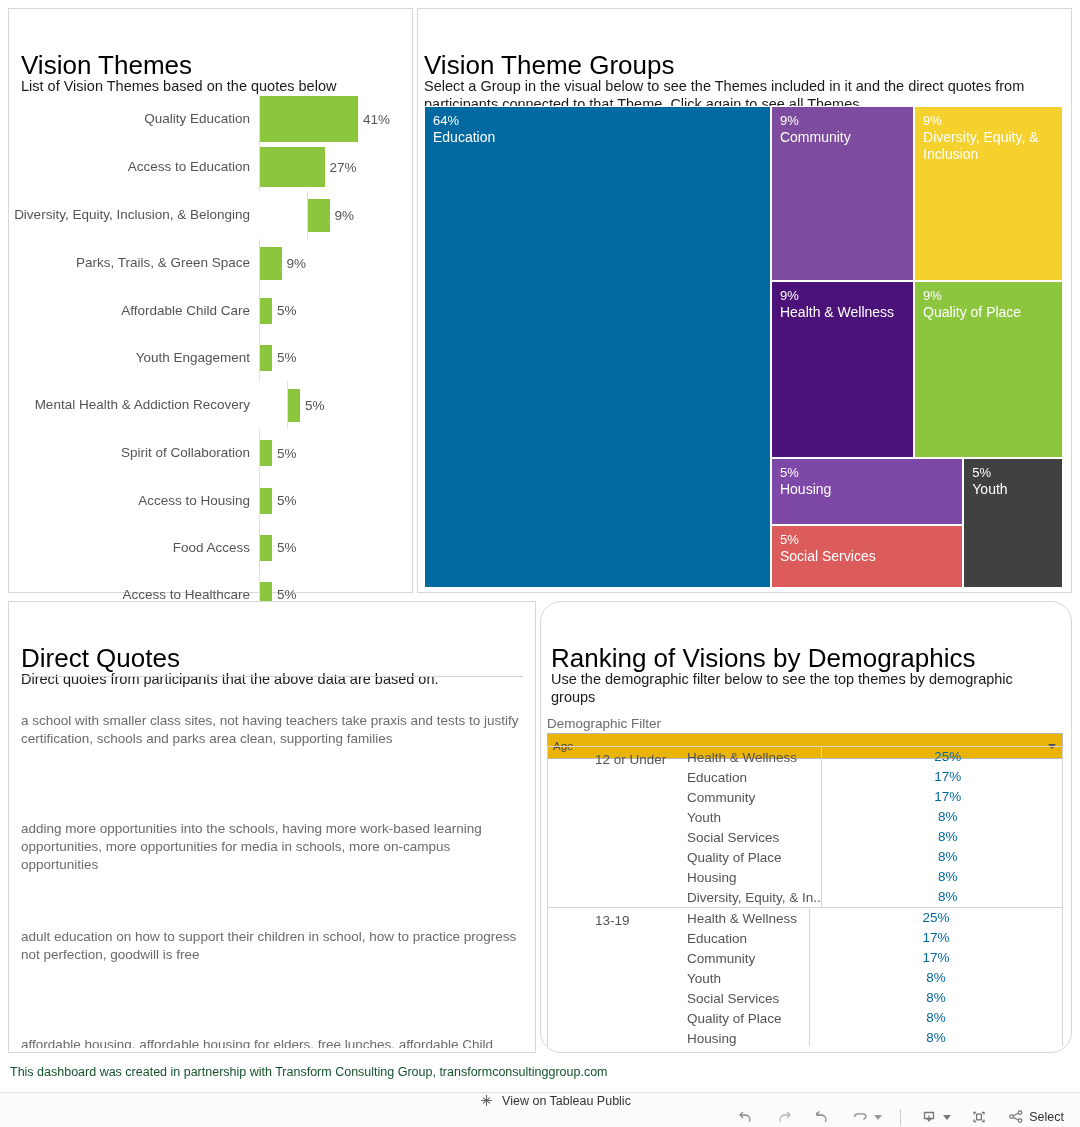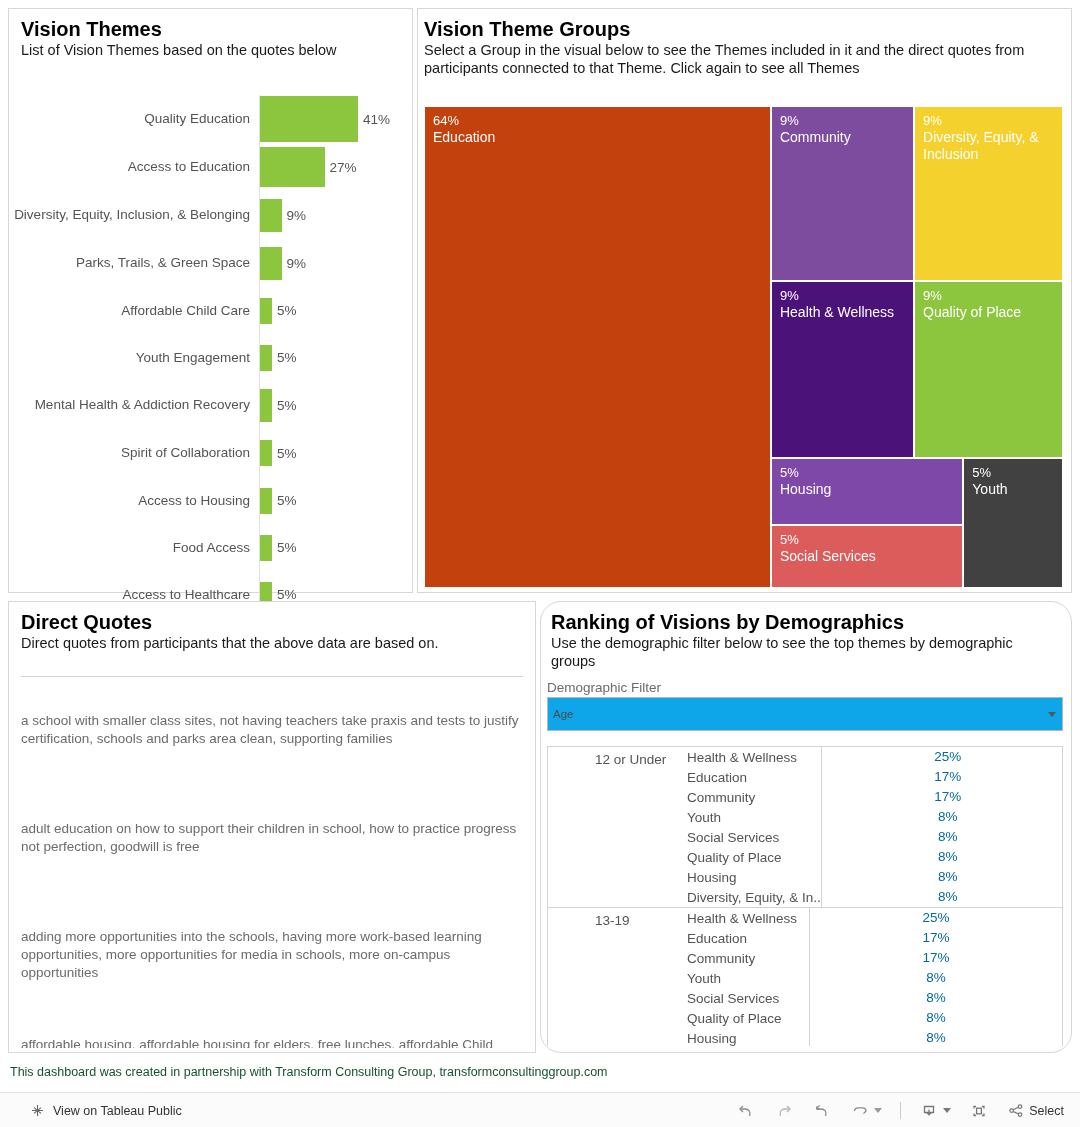--- a/index.html
+++ b/index.html
@@ -7,21 +7,21 @@
     width:1080px;height:1127px;
     background:#ffffff;
     font-family:"Liberation Sans","DejaVu Sans",sans-serif;
     color:#333333;
     overflow:hidden;
   }
   .dashboard{position:relative;width:1080px;height:1127px;}
 
   
   .panel{position:absolute;background:#ffffff;border:1px solid #d7d7d7;box-sizing:border-box;}
-  .panel-title{font-size:20px;font-weight:bold;color:#000;line-height:25px;}
+  .panel-title{font-size:26px;font-weight:normal;color:#000;line-height:25px;margin-top:36px;}
   .panel-sub{font-size:14.5px;color:#1a1a1a;line-height:17.5px;}
 
   
   #vision-themes{left:8px;top:8px;width:405px;height:585px;}
   .vt-head{padding:8px 10px 0 12px;}
   .vt-sub-clip{height:30px;overflow:hidden;}
   .bars{position:absolute;left:0;top:86px;right:0;bottom:0;}
   .bar-row{position:relative;display:flex;align-items:center;}
   .bar-label{
     width:250px;text-align:right;font-size:13.5px;color:#545454;
@@ -48,43 +48,43 @@
   .dq-rule{position:absolute;left:12px;right:12px;top:74px;height:1px;background:#d4d4d4;}
   .quotes{position:absolute;left:12px;right:10px;top:88px;bottom:4px;overflow:hidden;}
   .quote{font-size:13.5px;color:#6b6b6b;line-height:18px;height:108px;
          box-sizing:border-box;padding-top:22px;}
 
   
   #ranking{left:540px;top:601px;width:532px;height:452px;border-radius:21px;}
   .rk-head{padding:8px 10px 0 10px;}
   .filter-label{font-size:13.5px;color:#6b6b6b;margin:10px 0 2px 6px;}
   .filter-select{
-    position:relative;margin:0 8px 0 6px;height:34px;border:1px solid #b8b8b8;
-    background:#0ea5e9;display:flex;align-items:center;box-sizing:border-box;
+    position:relative;margin:0 8px 0 6px;height:26px;border:1px solid #b8b8b8;
+    background:#eab308;display:flex;align-items:center;box-sizing:border-box;
   }
   .filter-value{font-size:11.5px;color:#4a4a4a;padding-left:5px;}
   .caret{position:absolute;right:6px;width:0;height:0;
          border-left:4px solid transparent;border-right:4px solid transparent;
          border-top:5px solid #555;}
   .table-wrap{position:absolute;left:6px;right:8px;top:144px;bottom:6px;
               border:1px solid #d4d4d4;border-bottom:none;overflow:hidden;box-sizing:border-box;}
   .grp{border-bottom:1px solid #d4d4d4;}
   .grp-inner{display:flex;margin-left:41px;}
   .grp-name{width:98px;flex:none;font-size:13.5px;color:#545454;
             padding:5px 4px 0 6px;box-sizing:border-box;text-align:left;}
   .grp-rows{flex:1;}
   .rk-row{display:flex;height:20px;align-items:center;}
   .rk-theme{flex:1;font-size:13.5px;color:#545454;white-space:nowrap;overflow:hidden;}
   .rk-pct{width:253px;flex:none;text-align:center;font-size:13.5px;color:#0369a1;
           border-left:1px solid #d4d4d4;box-sizing:border-box;line-height:20px;}
 
   
   .credit{position:absolute;left:10px;top:1065px;font-size:12.5px;color:#14532d;}
   .toolbar{position:absolute;left:0;top:1092px;width:1080px;height:35px;
-           background:#fbfbfb;border-top:1px solid #e0e0e0;display:flex;align-items:center;}
+           background:#fbfbfb;border-top:1px solid #e0e0e0;display:flex;align-items:center;flex-direction:column;}
   .tb-left{display:flex;align-items:center;padding-left:30px;gap:8px;}
   .tb-text{font-size:12.5px;color:#333;}
   .tb-right{margin-left:auto;display:flex;align-items:center;padding-right:16px;gap:18px;}
   .tb-btn{display:flex;align-items:center;gap:4px;color:#777;}
   .tb-div{width:1px;height:17px;background:#ccc;}
   .share-text{font-size:12.5px;color:#333;}
   svg{display:block;}
 </style>
 </head>
 <body>
@@ -106,21 +106,21 @@
             <span class="bar-val">41%</span>
           </div>
         </div>
         <div class="bar-row" style="height: 48px;">
           <div class="bar-label">Access to Education</div>
           <div class="bar-wrap">
             <div class="bar" style="width: 64.5366px; height: 40px; background: rgb(140, 198, 62);"></div>
             <span class="bar-val">27%</span>
           </div>
         </div>
-        <div class="bar-row" style="height: 48px;">
+        <div class="bar-row" style="height: 48px; gap: 48px;">
           <div class="bar-label">Diversity, Equity, Inclusion, &amp; Belonging</div>
           <div class="bar-wrap">
             <div class="bar" style="width: 21.5122px; height: 33px; background: rgb(140, 198, 62);"></div>
             <span class="bar-val">9%</span>
           </div>
         </div>
         <div class="bar-row" style="height: 48px;">
           <div class="bar-label">Parks, Trails, &amp; Green Space</div>
           <div class="bar-wrap">
             <div class="bar" style="width: 21.5122px; height: 33px; background: rgb(140, 198, 62);"></div>
@@ -134,21 +134,21 @@
             <span class="bar-val">5%</span>
           </div>
         </div>
         <div class="bar-row" style="height: 47px;">
           <div class="bar-label">Youth Engagement</div>
           <div class="bar-wrap">
             <div class="bar" style="width: 11.9512px; height: 26px; background: rgb(140, 198, 62);"></div>
             <span class="bar-val">5%</span>
           </div>
         </div>
-        <div class="bar-row" style="height: 48px;">
+        <div class="bar-row" style="height: 48px; gap: 28px;">
           <div class="bar-label">Mental Health &amp; Addiction Recovery</div>
           <div class="bar-wrap">
             <div class="bar" style="width: 11.9512px; height: 33px; background: rgb(140, 198, 62);"></div>
             <span class="bar-val">5%</span>
           </div>
         </div>
         <div class="bar-row" style="height: 48px;">
           <div class="bar-label">Spirit of Collaboration</div>
           <div class="bar-wrap">
             <div class="bar" style="width: 11.9512px; height: 26px; background: rgb(140, 198, 62);"></div>
@@ -180,21 +180,21 @@
   </div>
 
   <div class="panel" id="vision-groups">
     <div class="vg-head">
       <div class="panel-title">Vision Theme Groups</div>
       <div class="vg-sub-clip">
         <div class="panel-sub">Select a Group in the visual below to see the Themes included in it and the direct quotes from participants connected to that Theme. Click again to see all Themes</div>
       </div>
     </div>
     <div class="treemap" id="treemap">
-        <div class="tm-cell" style="left: 0%; top: 0%; width: 54.3%; height: 100%; background: #c2410c;">
+        <div class="tm-cell" style="left: 0%; top: 0%; width: 54.3%; height: 100%; background: #0369a1;">
           <span class="tm-pct">64%</span>
           <span class="tm-name">Education</span>
         </div>
         <div class="tm-cell" style="left: 54.3%; top: 0%; width: 22.4%; height: 36.4%; background: rgb(125, 76, 158);">
           <span class="tm-pct">9%</span>
           <span class="tm-name">Community</span>
         </div>
         <div class="tm-cell" style="left: 76.7%; top: 0%; width: 23.3%; height: 36.4%; background: rgb(245, 209, 46);">
           <span class="tm-pct">9%</span>
           <span class="tm-name">Diversity, Equity, &amp; Inclusion</span>
@@ -223,22 +223,22 @@
   </div>
 
   <div class="panel" id="direct-quotes">
     <div class="dq-head">
       <div class="panel-title">Direct Quotes</div>
       <div class="panel-sub">Direct quotes from participants that the above data are based on.</div>
     </div>
     <div class="dq-rule"></div>
     <div class="quotes" id="quotes">
         <div class="quote">a school with smaller class sites, not having teachers take praxis and tests to justify certification, schools and parks area clean, supporting families</div>
+        <div class="quote">adding more opportunities into the schools, having more work-based learning opportunities, more opportunities for media in schools, more on-campus opportunities</div>
         <div class="quote">adult education on how to support their children in school, how to practice progress not perfection, goodwill is free</div>
-        <div class="quote">adding more opportunities into the schools, having more work-based learning opportunities, more opportunities for media in schools, more on-campus opportunities</div>
         <div class="quote">affordable housing, affordable housing for elders, free lunches, affordable Child Care, affordable health care</div>
       </div>
   </div>
 
   <div class="panel" id="ranking">
     <div class="rk-head">
       <div class="panel-title">Ranking of Visions by Demographics</div>
       <div class="panel-sub">Use the demographic filter below to see the top themes by demographic groups</div>
     </div>
     <div class="filter-label">Demographic Filter</div>

